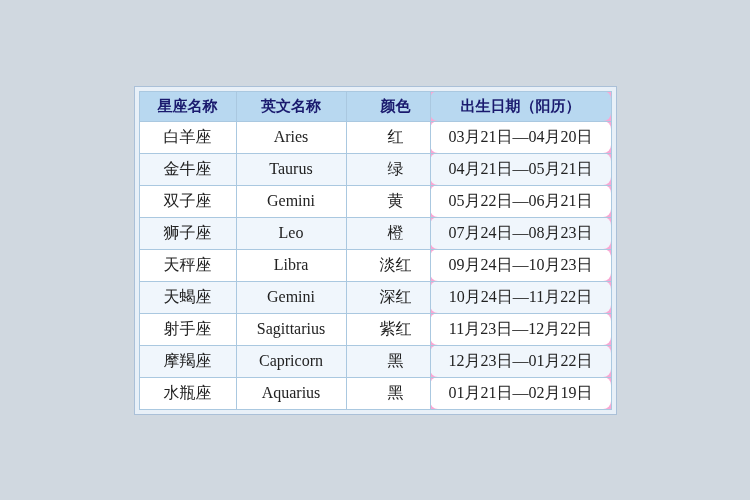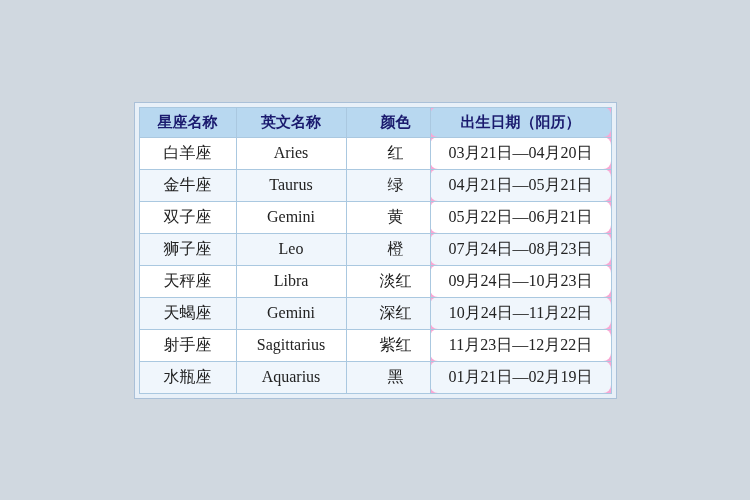--- a/index.html
+++ b/index.html
@@ -99,20 +99,26 @@
           <td class="col-color">深红</td>
           <td class="col-date">10月24日—11月22日</td>
         </tr>
         <tr>
           <td class="col-cn">射手座</td>
           <td class="col-en">Sagittarius</td>
           <td class="col-color">紫红</td>
           <td class="col-date">11月23日—12月22日</td>
         </tr>
         <tr>
+          <td class="col-cn">摩羯座</td>
+          <td class="col-en">Capricorn</td>
+          <td class="col-color">黑</td>
+          <td class="col-date">12月23日—01月22日</td>
+        </tr>
+        <tr>
           <td class="col-cn">水瓶座</td>
           <td class="col-en">Aquarius</td>
           <td class="col-color">黑</td>
           <td class="col-date">01月21日—02月19日</td>
         </tr>
       </tbody>
   </table>
 </div>
 
 </body></html>

